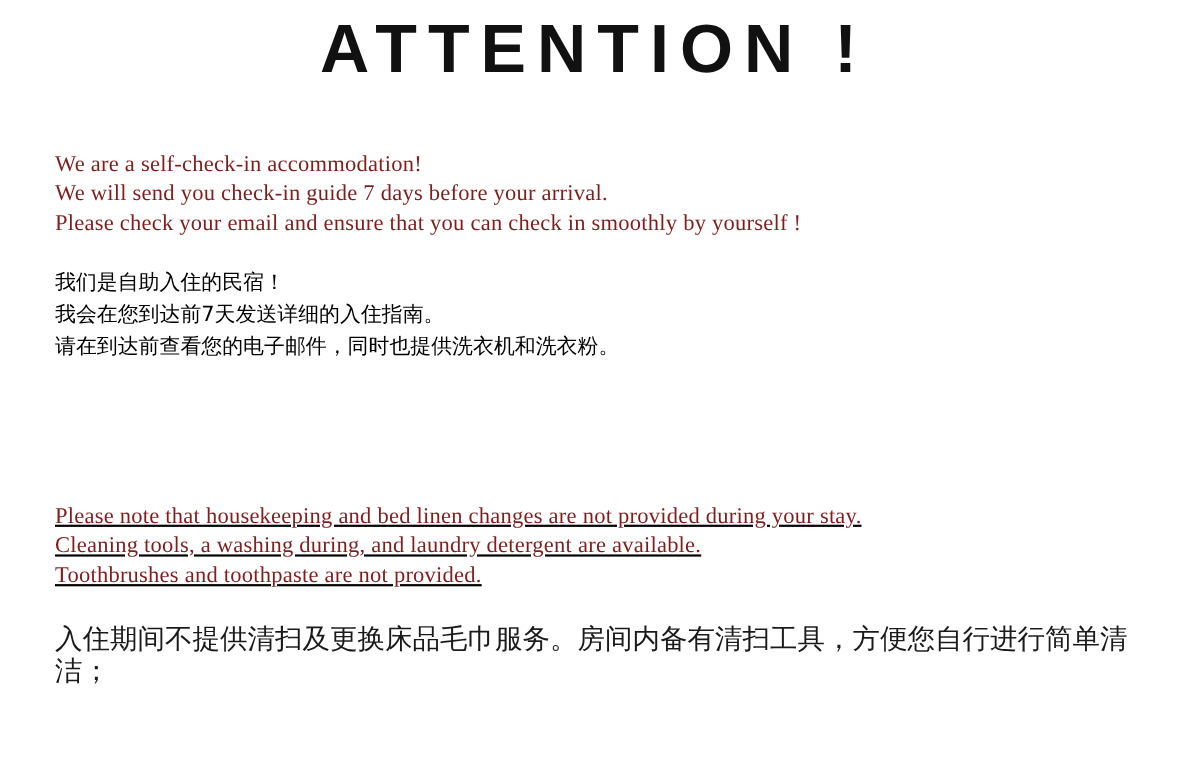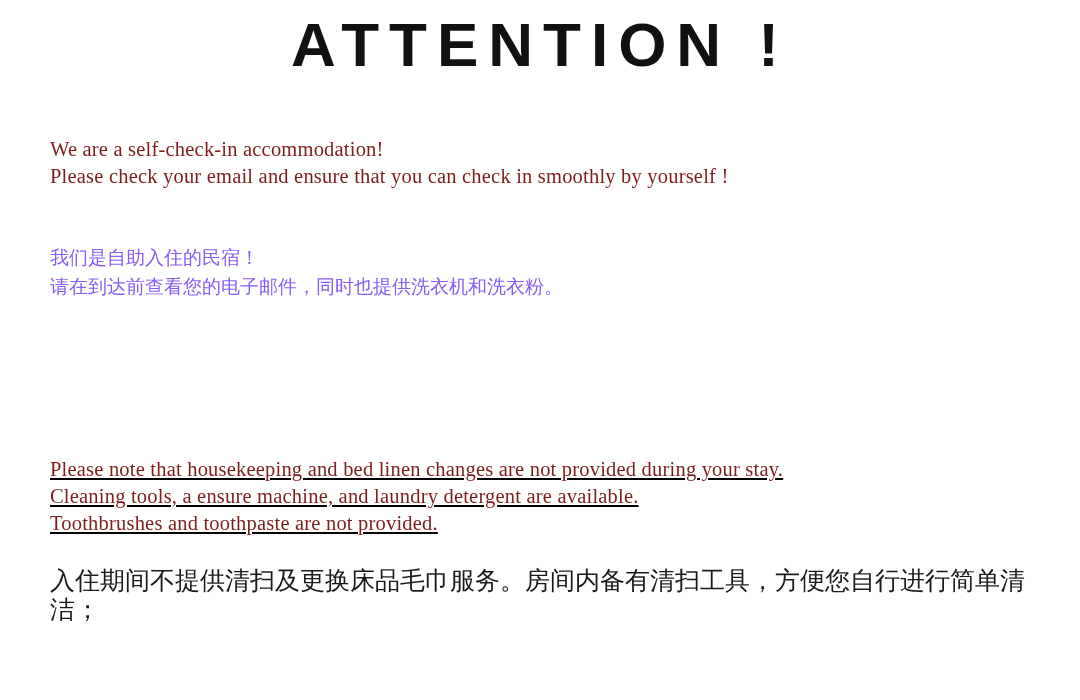--- a/index.html
+++ b/index.html
@@ -40,21 +40,21 @@
     font-family: "Liberation Serif", serif;
     font-size: 20.5px;
     color: #7f1d1d;
     line-height: 27px;
     white-space: nowrap;
     letter-spacing: 0.2px;
   }
   .zh-line {
     font-family: "DejaVu Sans", sans-serif;
     font-size: 19px;
-    color: #8b5cf6;
+    color: #000000;
     line-height: 29px;
     white-space: nowrap;
   }
   .zh-wrap {
     font-family: "DejaVu Sans", sans-serif;
     font-size: 25px;
     color: #1a1a1a;
     line-height: 29px;
   }
   #b1 { top: 136px; }
@@ -64,31 +64,33 @@
 </style>
 </head>
 <body>
 
 <div class="page">
 
   <h1 class="title">ATTENTION !</h1>
 
   <div class="block" id="b1">
     <div class="en-line">We are a self-check-in accommodation!</div>
+    <div class="en-line">We will send you check-in guide 7 days before your arrival.</div>
     <div class="en-line">Please check your email and ensure that you can check in smoothly by yourself !</div>
   </div>
 
   <div class="block" id="b2">
     <div class="zh-line">我们是自助入住的民宿！</div>
+    <div class="zh-line">我会在您到达前7天发送详细的入住指南。</div>
     <div class="zh-line">请在到达前查看您的电子邮件，同时也提供洗衣机和洗衣粉。</div>
   </div>
 
   <div class="block" id="b3">
     <div class="en-line">Please note that housekeeping and bed linen changes are not provided during your stay.</div>
-    <div class="en-line">Cleaning tools, a ensure machine, and laundry detergent are available.</div>
+    <div class="en-line">Cleaning tools, a washing during, and laundry detergent are available.</div>
     <div class="en-line">Toothbrushes and toothpaste are not provided.</div>
   </div>
 
   <div class="block" id="b4">
     <div class="zh-wrap">入住期间不提供清扫及更换床品毛巾服务。房间内备有清扫工具，方便您自行进行简单清洁；</div>
   </div>
 
 </div>
 
 </body></html>

